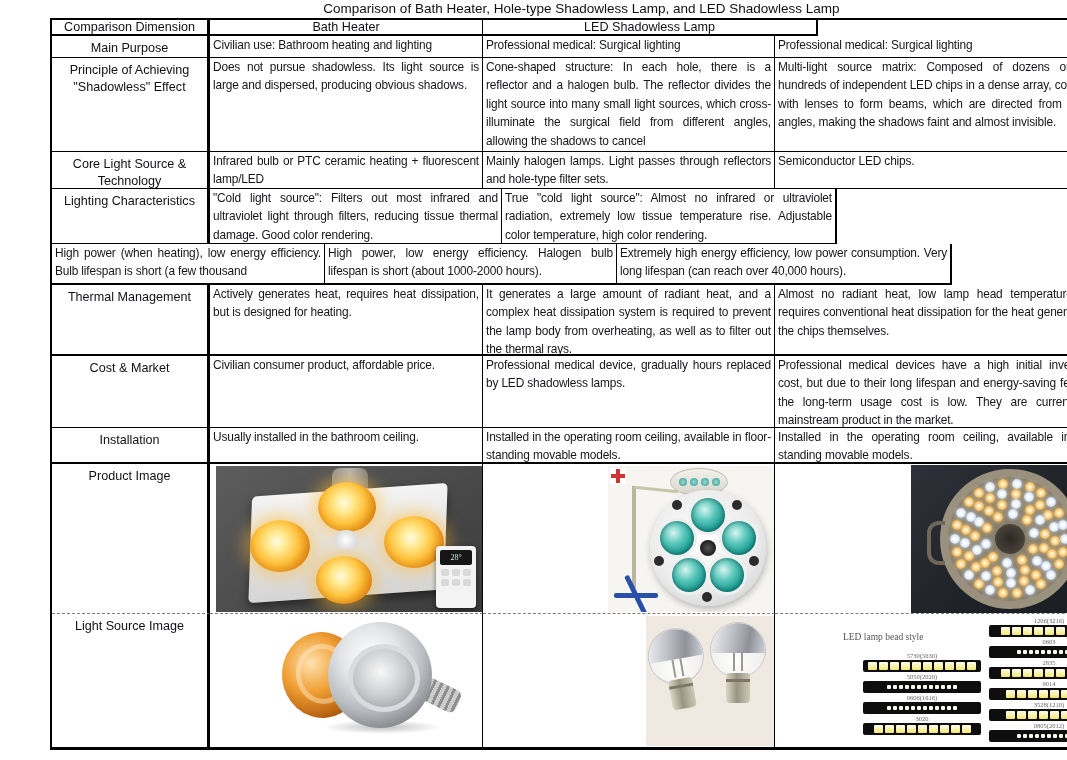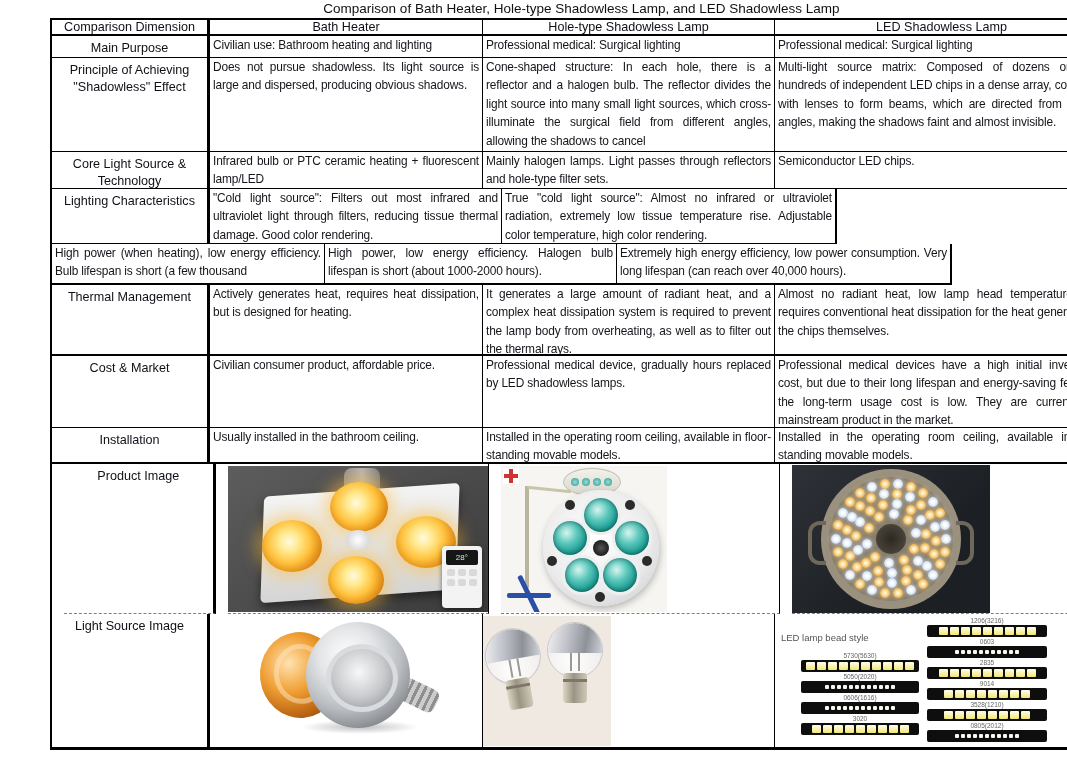--- a/index.html
+++ b/index.html
@@ -8,25 +8,25 @@
   .tbl{border-left:2px solid #000;border-top:2px solid #000;border-bottom:3px solid #000;}
   .row{display:flex;}
   .h24{height:16px}.h22{height:22px}.h94{height:94px}.h37{height:37px}.h55{height:55px}
   .h41{height:41px}.h71{height:71px}.h72{height:72px}.h36{height:36px}.h150{height:150px}.h133{height:133px}
   .c{box-sizing:border-box;height:100%;border-right:1px solid #000;border-bottom:1px solid #000;overflow:hidden;}
   .dim{width:158px;border-right:3px solid #000;text-align:center;font-size:12.6px;line-height:16.5px;padding:4px 2px 0;}
   .c2{width:273px}.c3{width:292px}.c4{width:335px;border-right:2px solid #000;}
   .content{font-size:11.9px;line-height:18.4px;letter-spacing:-0.15px;text-align:justify;padding:0 3px 0 3px;color:#15151c;}
   .head{display:flex;align-items:center;justify-content:center;font-size:12.6px;padding:0;}
   .row.bb2 .c{border-bottom-width:2px;}
-  .row.bbd .c{border-bottom:1px dashed #7e7e7e;margin-left:12px;}
+  .row.bbd .c{border-bottom:1px dashed #7e7e7e;}
   .row.last .c{border-bottom:none;}
   .row.imgrow .c4{border-right:1px dashed #7e7e7e;}
   .hl{box-shadow:inset 3px 0 0 #1f9d4f, inset 0 2px 0 #1f9d4f, inset 0 -2px 0 #1f9d4f;}
-  .imgcell{display:flex;align-items:center;justify-content:flex-start;}
+  .imgcell{display:flex;align-items:center;justify-content:flex-end;font-family:Liberation Serif, serif;}
 
   
   .fig-bath{width:266px;height:146px;background:linear-gradient(145deg,#5d5d5d,#3a3a3a);position:relative;overflow:hidden;}
   .bh-vent{position:absolute;left:116px;top:2px;width:36px;height:22px;background:linear-gradient(90deg,#8f8f8f,#b5b5b5,#7f7f7f);border-radius:8px 8px 0 0;}
   .bh-panel{position:absolute;left:34px;top:24px;width:196px;height:106px;background:linear-gradient(180deg,#f4f4f4,#d5d5d5);transform:rotate(-4deg) skewX(-6deg);border-radius:5px;box-shadow:0 5px 10px rgba(0,0,0,.45);}
   .bh-bulb{position:absolute;border-radius:50%;background:radial-gradient(circle at 45% 42%,#fffbe0 0%,#ffe98f 22%,#ffc23e 48%,#e08a14 72%,#9c5a12 94%);box-shadow:0 0 16px 5px rgba(255,190,60,.55);}
   .bh-glint{position:absolute;left:116px;top:64px;width:28px;height:20px;border-radius:50%;background:radial-gradient(circle,#ffffff,#dcdcdc 60%,rgba(220,220,220,0));}
   .bh-remote{position:absolute;right:6px;bottom:4px;width:40px;height:62px;background:#f3f3f3;border-radius:4px;box-shadow:0 2px 5px rgba(0,0,0,.5);}
   .bh-scr{margin:4px 4px 2px;height:15px;background:#161616;color:#cfe8d8;font-size:8px;text-align:center;line-height:15px;border-radius:2px;}
   .bh-btns{display:grid;grid-template-columns:repeat(3,1fr);gap:3px;padding:2px 5px;}
@@ -98,21 +98,20 @@
 <body>
 
 <div class="page">
   <div class="title">Comparison of Bath Heater, Hole-type Shadowless Lamp, and LED Shadowless Lamp</div>
 
   <div class="tbl">
 
     <div class="row h24 bb2">
       <div class="c dim head">Comparison Dimension</div>
       <div class="c c2 head">Bath Heater</div>
-      <div class="c c3 head">Hole-type Shadowless Lamp</div>
       <div class="c c4 head">LED Shadowless Lamp</div>
     </div>
 
     <div class="row h22">
       <div class="c dim">Main Purpose</div>
       <div class="c c2 content">Civilian use: Bathroom heating and lighting</div>
       <div class="c c3 content">Professional medical: Surgical lighting</div>
       <div class="c c4 content">Professional medical: Surgical lighting</div>
     </div>
 

